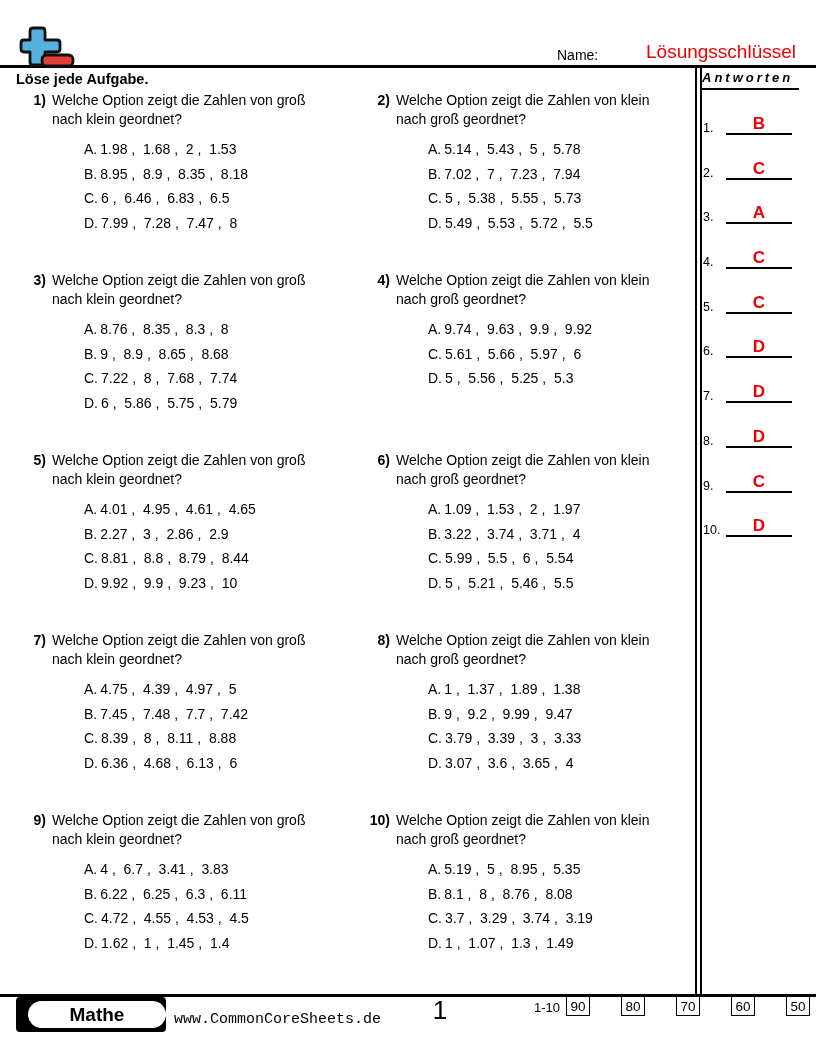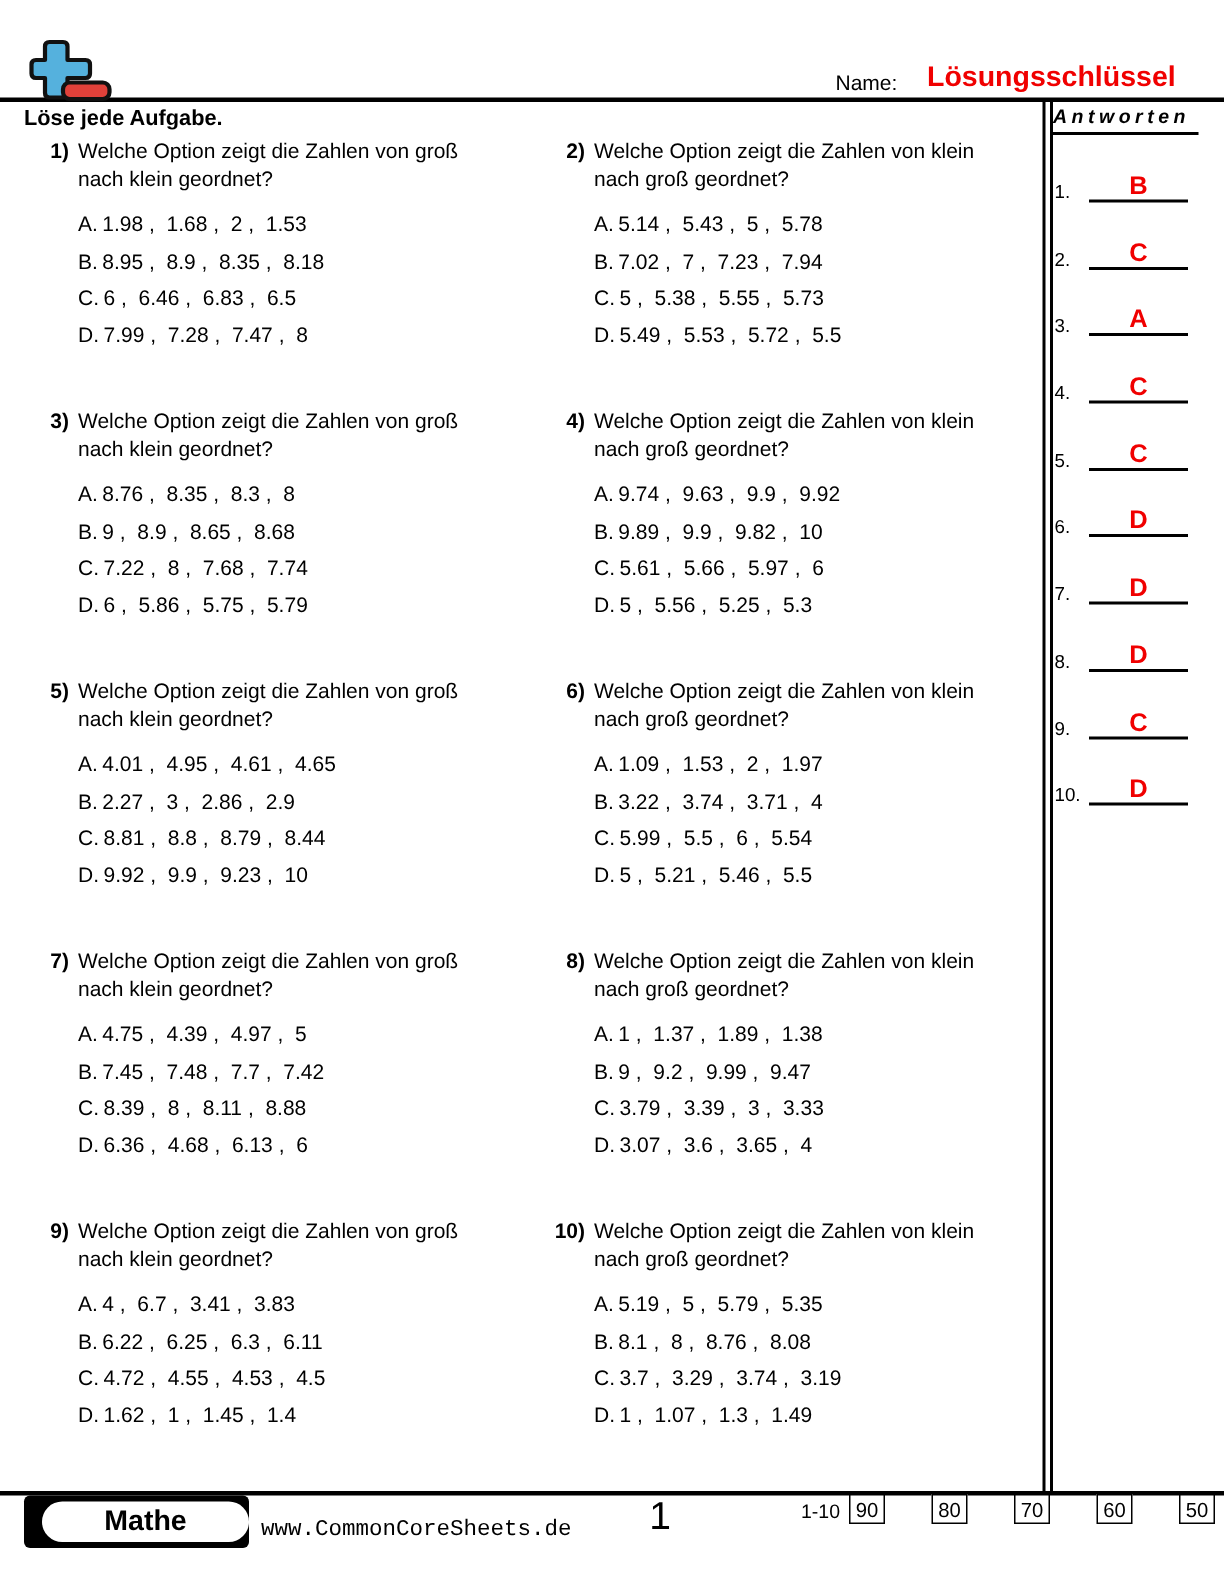--- a/index.html
+++ b/index.html
@@ -3,35 +3,35 @@
 <meta charset="utf-8">
 <style>
   html,body{margin:0;padding:0;background:#fff;}
   .page{position:relative;width:816px;height:1056px;background:#fff;overflow:hidden;
         font-family:"Liberation Sans",sans-serif;color:#000;}
   .abs{position:absolute;}
   
   .hdr-rule{left:0;top:65px;width:816px;height:3px;background:#000;}
   .title{left:145px;top:44px;width:370px;text-align:center;font-size:17.5px;}
   .name-label{left:557px;top:47px;font-size:14px;}
-  .key-label{left:618px;top:41px;width:178px;text-align:left;font-size:19px;font-weight:bold;color:#f00000;}
+  .key-label{left:618px;top:41px;width:178px;text-align:right;font-size:19px;font-weight:normal;color:#f00000;}
   .instruction{left:16px;top:71px;font-size:14.5px;font-weight:bold;}
   
   .vdiv{left:695px;top:68px;height:928px;width:7px;border-left:2px solid #000;border-right:2px solid #000;box-sizing:border-box;}
   
   .ans-title{left:702px;top:70px;width:97px;font-size:13px;font-weight:bold;letter-spacing:3px;border-bottom:2px solid #000;padding-bottom:3px;font-style:italic;}
   .ans-list{left:700px;top:103px;width:102px;}
   .ans-item{display:flex;align-items:flex-end;height:32px;margin-bottom:12.7px;}
   .ans-num{width:26px;font-size:12.5px;padding-left:3px;box-sizing:border-box;}
   .ans-blank{flex:1;border-bottom:2px solid #000;text-align:center;font-size:17px;font-weight:bold;color:#f00000;padding-bottom:1px;margin-right:10px;line-height:1;}
   
   .q{display:flex;width:336px;}
   .q-num{width:26px;text-align:right;padding-right:6px;font-weight:bold;font-size:14px;line-height:19px;flex:none;}
   .q-prompt{font-size:14px;line-height:19px;width:272px;}
-  .q-options{margin-top:8px;}
+  .q-options{margin-top:8px;margin-left:32px;}
   .q-option{font-size:14px;line-height:24.6px;white-space:pre;}
   .ov{margin-left:3px;}
   
   .ftr-rule{left:0;top:994px;width:816px;height:3px;background:#000;}
   .badge{left:16px;top:997px;width:150px;height:35px;background:#000;border-radius:4px;display:flex;align-items:center;justify-content:flex-end;}
   .badge-inner{width:138px;height:27px;background:#fff;border-radius:13.5px;display:flex;align-items:center;justify-content:center;font-size:19px;font-weight:bold;}
   .site{left:174px;top:1011px;font-size:15px;font-family:Liberation Mono, monospace;}
   .pageno{left:415px;top:995px;width:50px;text-align:center;font-size:26px;}
   .score-range{left:520px;top:1000px;width:40px;text-align:right;font-size:13px;}
   .score-table{left:566px;top:996px;display:flex;gap:32px;}
@@ -135,21 +135,20 @@
         <div class="q-option"><span>D.</span><span class="ov">6 ,  5.86 ,  5.75 ,  5.79</span></div>
       </div>
       </div>
   </div>
   <div class="abs q" style="left:364px;top:271px">
     <div class="q-num">4)</div>
     <div class="q-body">
         <div class="q-prompt">Welche Option zeigt die Zahlen von klein nach groß geordnet?</div>
       <div class="q-options">
         <div class="q-option"><span>A.</span><span class="ov">9.74 ,  9.63 ,  9.9 ,  9.92</span></div>
-        <div class="q-option"><span>B.</span><span class="ov">9.89 ,  9.9 ,  9.82 ,  10</span></div>
         <div class="q-option"><span>C.</span><span class="ov">5.61 ,  5.66 ,  5.97 ,  6</span></div>
         <div class="q-option"><span>D.</span><span class="ov">5 ,  5.56 ,  5.25 ,  5.3</span></div>
       </div>
       </div>
   </div>
   <div class="abs q" style="left:20px;top:451px">
     <div class="q-num">5)</div>
     <div class="q-body">
         <div class="q-prompt">Welche Option zeigt die Zahlen von groß nach klein geordnet?</div>
       <div class="q-options">
@@ -206,21 +205,21 @@
         <div class="q-option"><span>C.</span><span class="ov">4.72 ,  4.55 ,  4.53 ,  4.5</span></div>
         <div class="q-option"><span>D.</span><span class="ov">1.62 ,  1 ,  1.45 ,  1.4</span></div>
       </div>
       </div>
   </div>
   <div class="abs q" style="left:364px;top:811px">
     <div class="q-num">10)</div>
     <div class="q-body">
         <div class="q-prompt">Welche Option zeigt die Zahlen von klein nach groß geordnet?</div>
       <div class="q-options">
-        <div class="q-option"><span>A.</span><span class="ov">5.19 ,  5 ,  5.79 ,  5.35</span></div>
+        <div class="q-option"><span>A.</span><span class="ov">5.19 ,  5 ,  8.95 ,  5.35</span></div>
         <div class="q-option"><span>B.</span><span class="ov">8.1 ,  8 ,  8.76 ,  8.08</span></div>
         <div class="q-option"><span>C.</span><span class="ov">3.7 ,  3.29 ,  3.74 ,  3.19</span></div>
         <div class="q-option"><span>D.</span><span class="ov">1 ,  1.07 ,  1.3 ,  1.49</span></div>
       </div>
       </div>
   </div>
 
   <div class="abs ftr-rule"></div>
   <div class="abs badge">
     <div class="badge-inner">Mathe</div>

